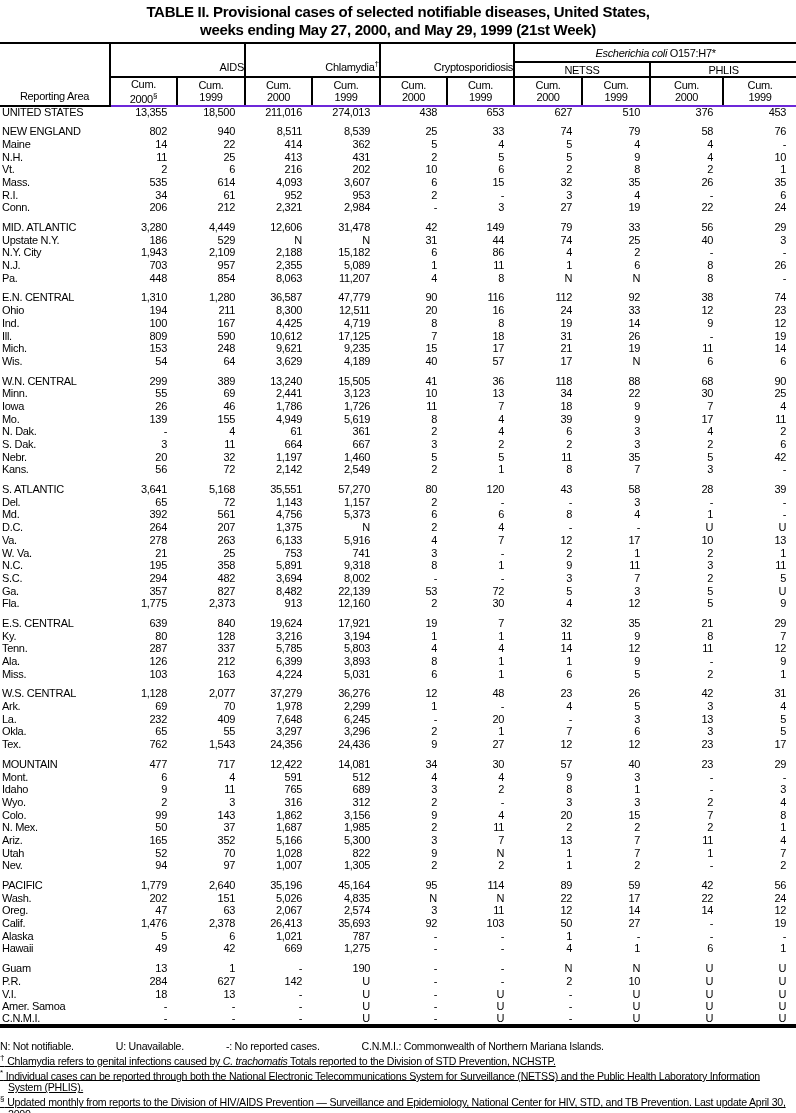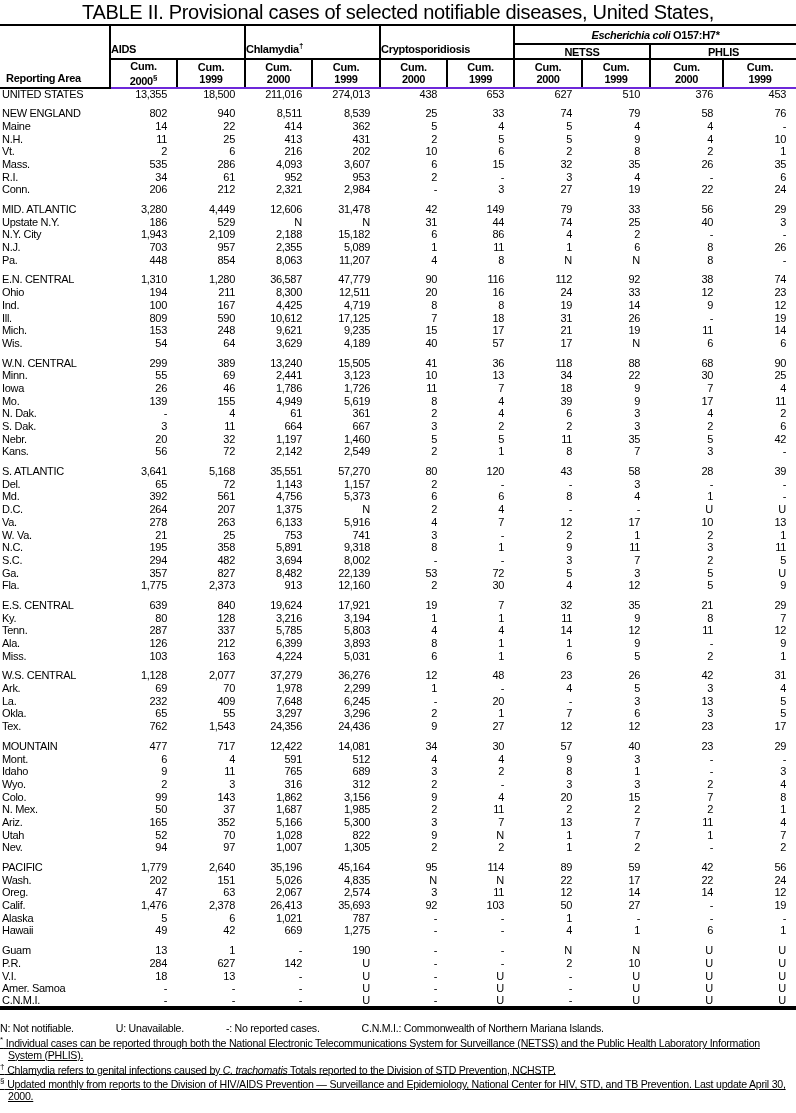--- a/index.html
+++ b/index.html
@@ -9,50 +9,50 @@
     width: 796px;
     height: 1113px;
     background: #ffffff;
     color: #000000;
     font-family: "Liberation Sans", "DejaVu Sans", sans-serif;
     overflow: hidden;
   }
   .title-block {
     text-align: center;
     padding-top: 3px;
-    font-weight: normal;
-    font-size: 20px;
+    font-weight: bold;
+    font-size: 15px;
     line-height: 18px;
     letter-spacing: -0.3px;
   }
   table.tbl {
     border-collapse: collapse;
     table-layout: fixed;
     width: 796px;
     margin-top: 3px;
     border-bottom: 4px solid #000;
   }
   .tbl th, .tbl td {
     font-size: 11px;
     letter-spacing: -0.3px;
     overflow: hidden;
     white-space: nowrap;
   }
   
-  thead th { font-weight: bold; }
+  thead th { font-weight: normal; }
   th.area-h {
-    text-align: left;
+    text-align: center;
     vertical-align: bottom;
     padding: 0 6px 3px 6px;
     border-top: 2px solid #000;
     border-right: 2px solid #000;
     border-bottom: 2px solid #000;
   }
   th.grp {
-    text-align: left;
+    text-align: right;
     vertical-align: bottom;
     padding-bottom: 3px;
     border-top: 2px solid #000;
     border-left: 2px solid #000;
     border-right: 2px solid #000;
     border-bottom: 2px solid #000;
     height: 34px;
     margin-top: 36px;
   }
   th.ecoli {
@@ -99,20 +99,21 @@
   .fn { padding-left: 8px; text-indent: -8px; }
   .fn .it { font-style: italic; }
 </style>
 </head>
 <body>
 
 <div class="page">
 
   <div class="title-block">
     <div>TABLE II. Provisional cases of selected notifiable diseases, United States,</div>
+    <div>weeks ending May 27, 2000, and May 29, 1999 (21st Week)</div>
   </div>
 
   <table class="tbl">
     <colgroup>
       <col style="width:110px">
       <col style="width:67px">
         <col style="width:68px">
       <col style="width:67px">
         <col style="width:68px">
       <col style="width:67px">
@@ -242,21 +243,21 @@
           <td class="num">10</td>
           <td class="num">6</td>
           <td class="num">2</td>
           <td class="num">8</td>
           <td class="num">2</td>
           <td class="num">1</td>
         </tr>
         <tr>
           <td class="area">Mass.</td>
           <td class="num">535</td>
-          <td class="num">286</td>
+          <td class="num">614</td>
           <td class="num">4,093</td>
           <td class="num">3,607</td>
           <td class="num">6</td>
           <td class="num">15</td>
           <td class="num">32</td>
           <td class="num">35</td>
           <td class="num">26</td>
           <td class="num">35</td>
         </tr>
         <tr>
@@ -1078,19 +1079,19 @@
           <td class="num">U</td>
           <td class="num">U</td>
           <td class="num">U</td>
         </tr>
       </tbody>
   </table>
 
   <div class="footnotes">
     <div class="legend" id="legend-line"><span>N: Not notifiable.</span><span>U: Unavailable.</span><span>-: No reported cases.</span><span>C.N.M.I.: Commonwealth of Northern Mariana Islands.</span></div>
     <div id="notes-block">
+        <div class="fn"><sup>†</sup> Chlamydia refers to genital infections caused by <span class="it">C. trachomatis</span> Totals reported to the Division of STD Prevention, NCHSTP.</div>
         <div class="fn"><sup>*</sup> Individual cases can be reported through both the National Electronic Telecommunications System for Surveillance (NETSS) and the Public Health Laboratory Information System (PHLIS).</div>
-        <div class="fn"><sup>†</sup> Chlamydia refers to genital infections caused by <span class="it">C. trachomatis</span> Totals reported to the Division of STD Prevention, NCHSTP.</div>
         <div class="fn"><sup>§</sup> Updated monthly from reports to the Division of HIV/AIDS Prevention — Surveillance and Epidemiology, National Center for HIV, STD, and TB Prevention. Last update April 30, 2000.</div>
       </div>
   </div>
 
 </div>
 
 </body></html>

